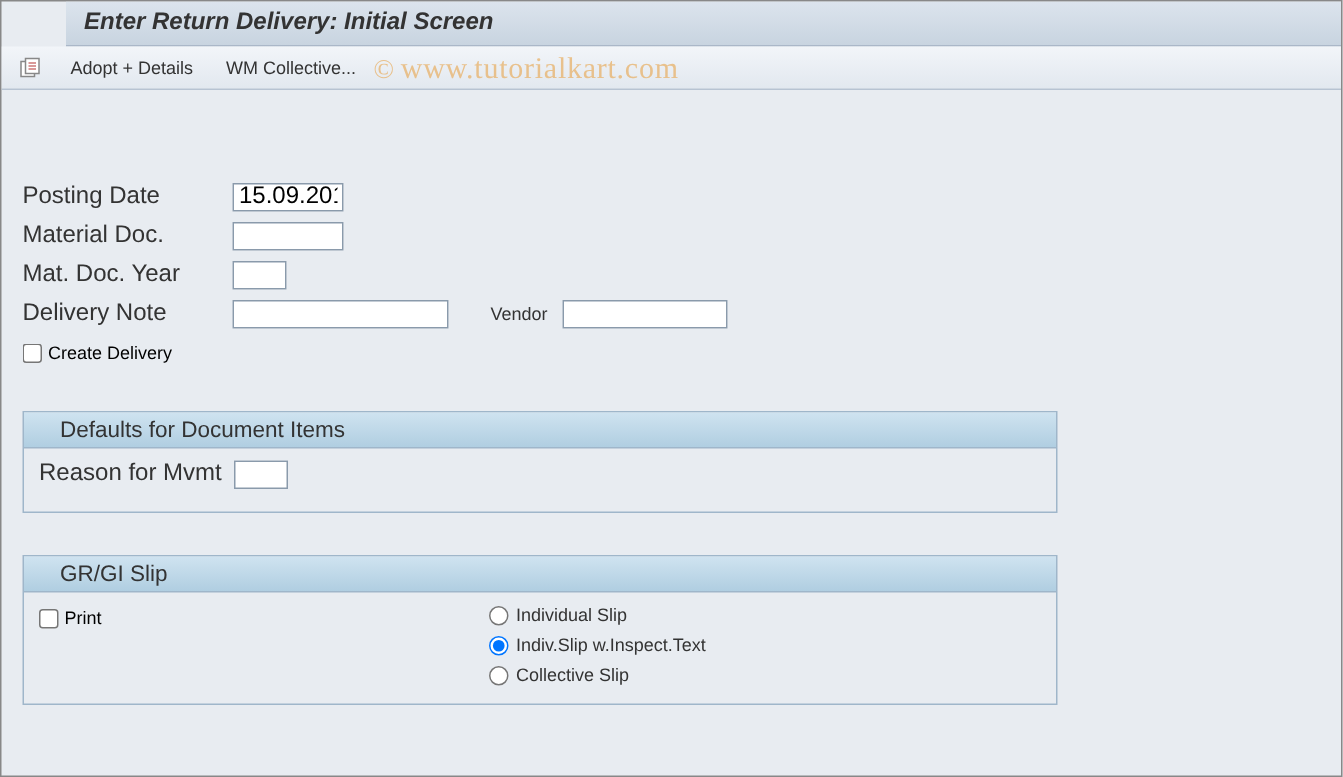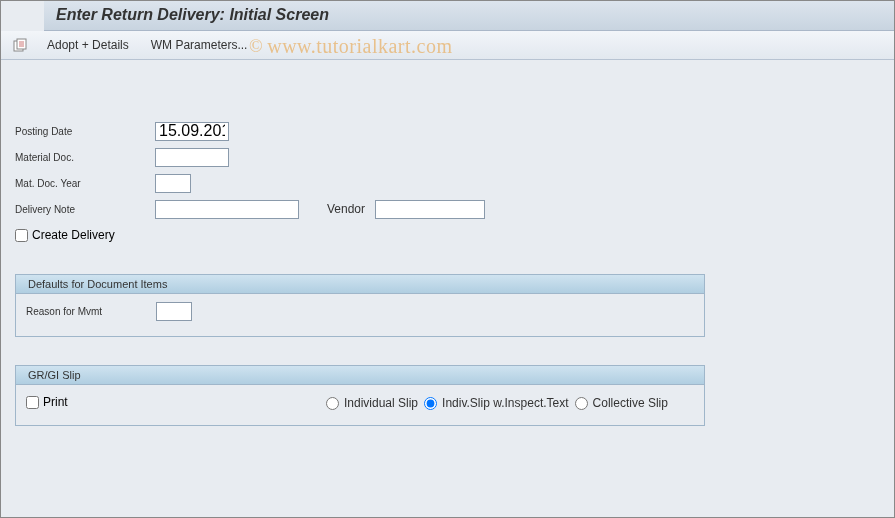--- a/index.html
+++ b/index.html
@@ -56,21 +56,21 @@
     }
     .form-row {
       display: flex;
       align-items: center;
       margin-bottom: 4px;
       height: 22px;
     }
     .form-label {
       width: 140px;
       color: #333;
-      font-size: 10px;
+      font-size: 16px;
     }
     .form-label-inline {
       margin-left: 28px;
       margin-right: 10px;
       color: #333;
       font-size: 12px;
     }
     .text-input {
       border: 1px solid #8a9aab;
       background: #fff;
@@ -96,38 +96,38 @@
     }
     .group-box {
       margin-top: 28px;
       border: 1px solid #9fb6ca;
       background: #e8ecf1;
       width: 690px;
     }
     .group-header {
       background: linear-gradient(to bottom, #cfe3f0 0%, #b0cee1 100%);
       border-bottom: 1px solid #9fb6ca;
-      padding: 3px 12px;
-      font-size: 11px;
+      padding: 3px 24px;
+      font-size: 15px;
       color: #333;
     }
     .group-body {
       padding: 6px 10px 10px 10px;
     }
     .slip-body {
       display: flex;
       padding: 6px 10px 12px 10px;
     }
     .slip-left {
       flex: 0 0 300px;
     }
     .slip-right {
       flex: 1;
       display: flex;
-      flex-direction: row;
+      flex-direction: column;
       gap: 6px;
       padding-top: 2px;
     }
     .radio-row {
       display: flex;
       align-items: center;
       gap: 5px;
       font-size: 12px;
       color: #333;
     }
@@ -162,21 +162,21 @@
   <div class="toolbar-icon">
     <svg width="16" height="14" viewBox="0 0 16 14">
       <rect x="1" y="3" width="9" height="10" fill="#fff" stroke="#888" stroke-width="1"></rect>
       <rect x="4" y="1" width="9" height="10" fill="#fff" stroke="#888" stroke-width="1"></rect>
       <line x1="6" y1="4" x2="11" y2="4" stroke="#c77"></line>
       <line x1="6" y1="6" x2="11" y2="6" stroke="#c77"></line>
       <line x1="6" y1="8" x2="11" y2="8" stroke="#c77"></line>
     </svg>
   </div>
   <div class="toolbar-item">Adopt + Details</div>
-  <div class="toolbar-item">WM Parameters...</div>
+  <div class="toolbar-item">WM Collective...</div>
 </div>
 
 <div class="watermark">
   <span class="wm-c">©</span>
   <span>www.tutorialkart.com</span>
 </div>
 
 <div class="content">
 
   <div class="form-row">

